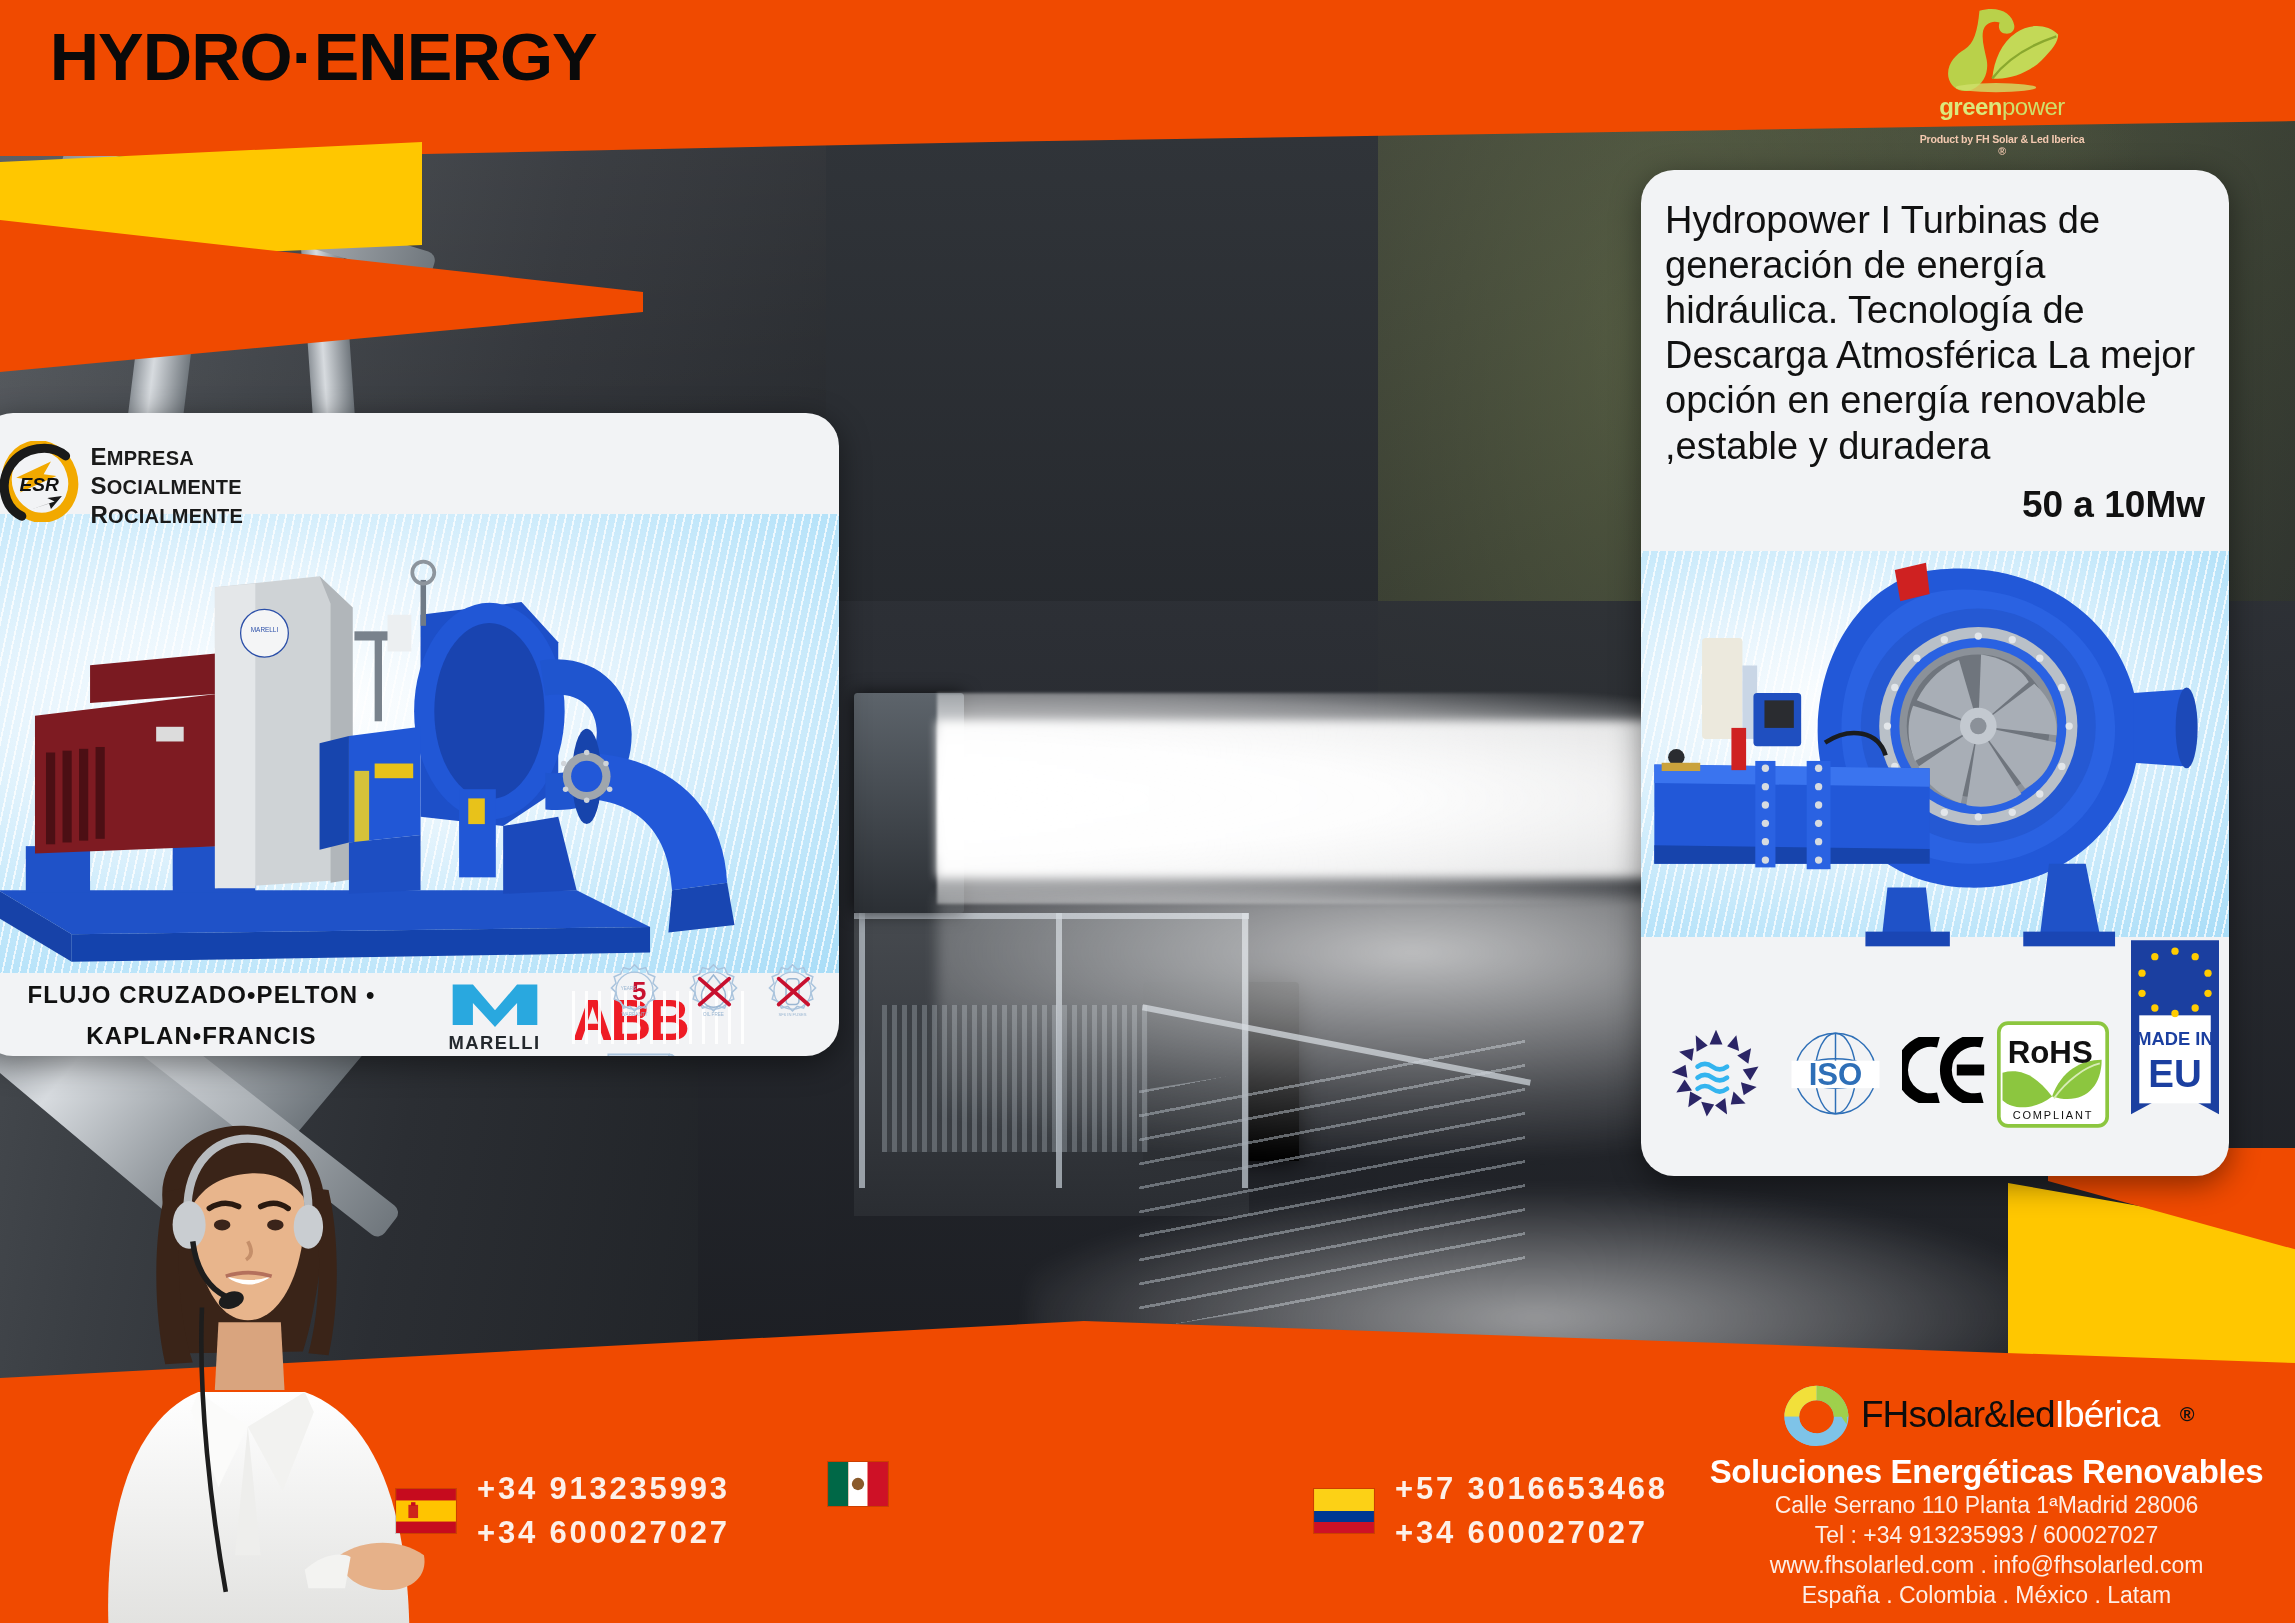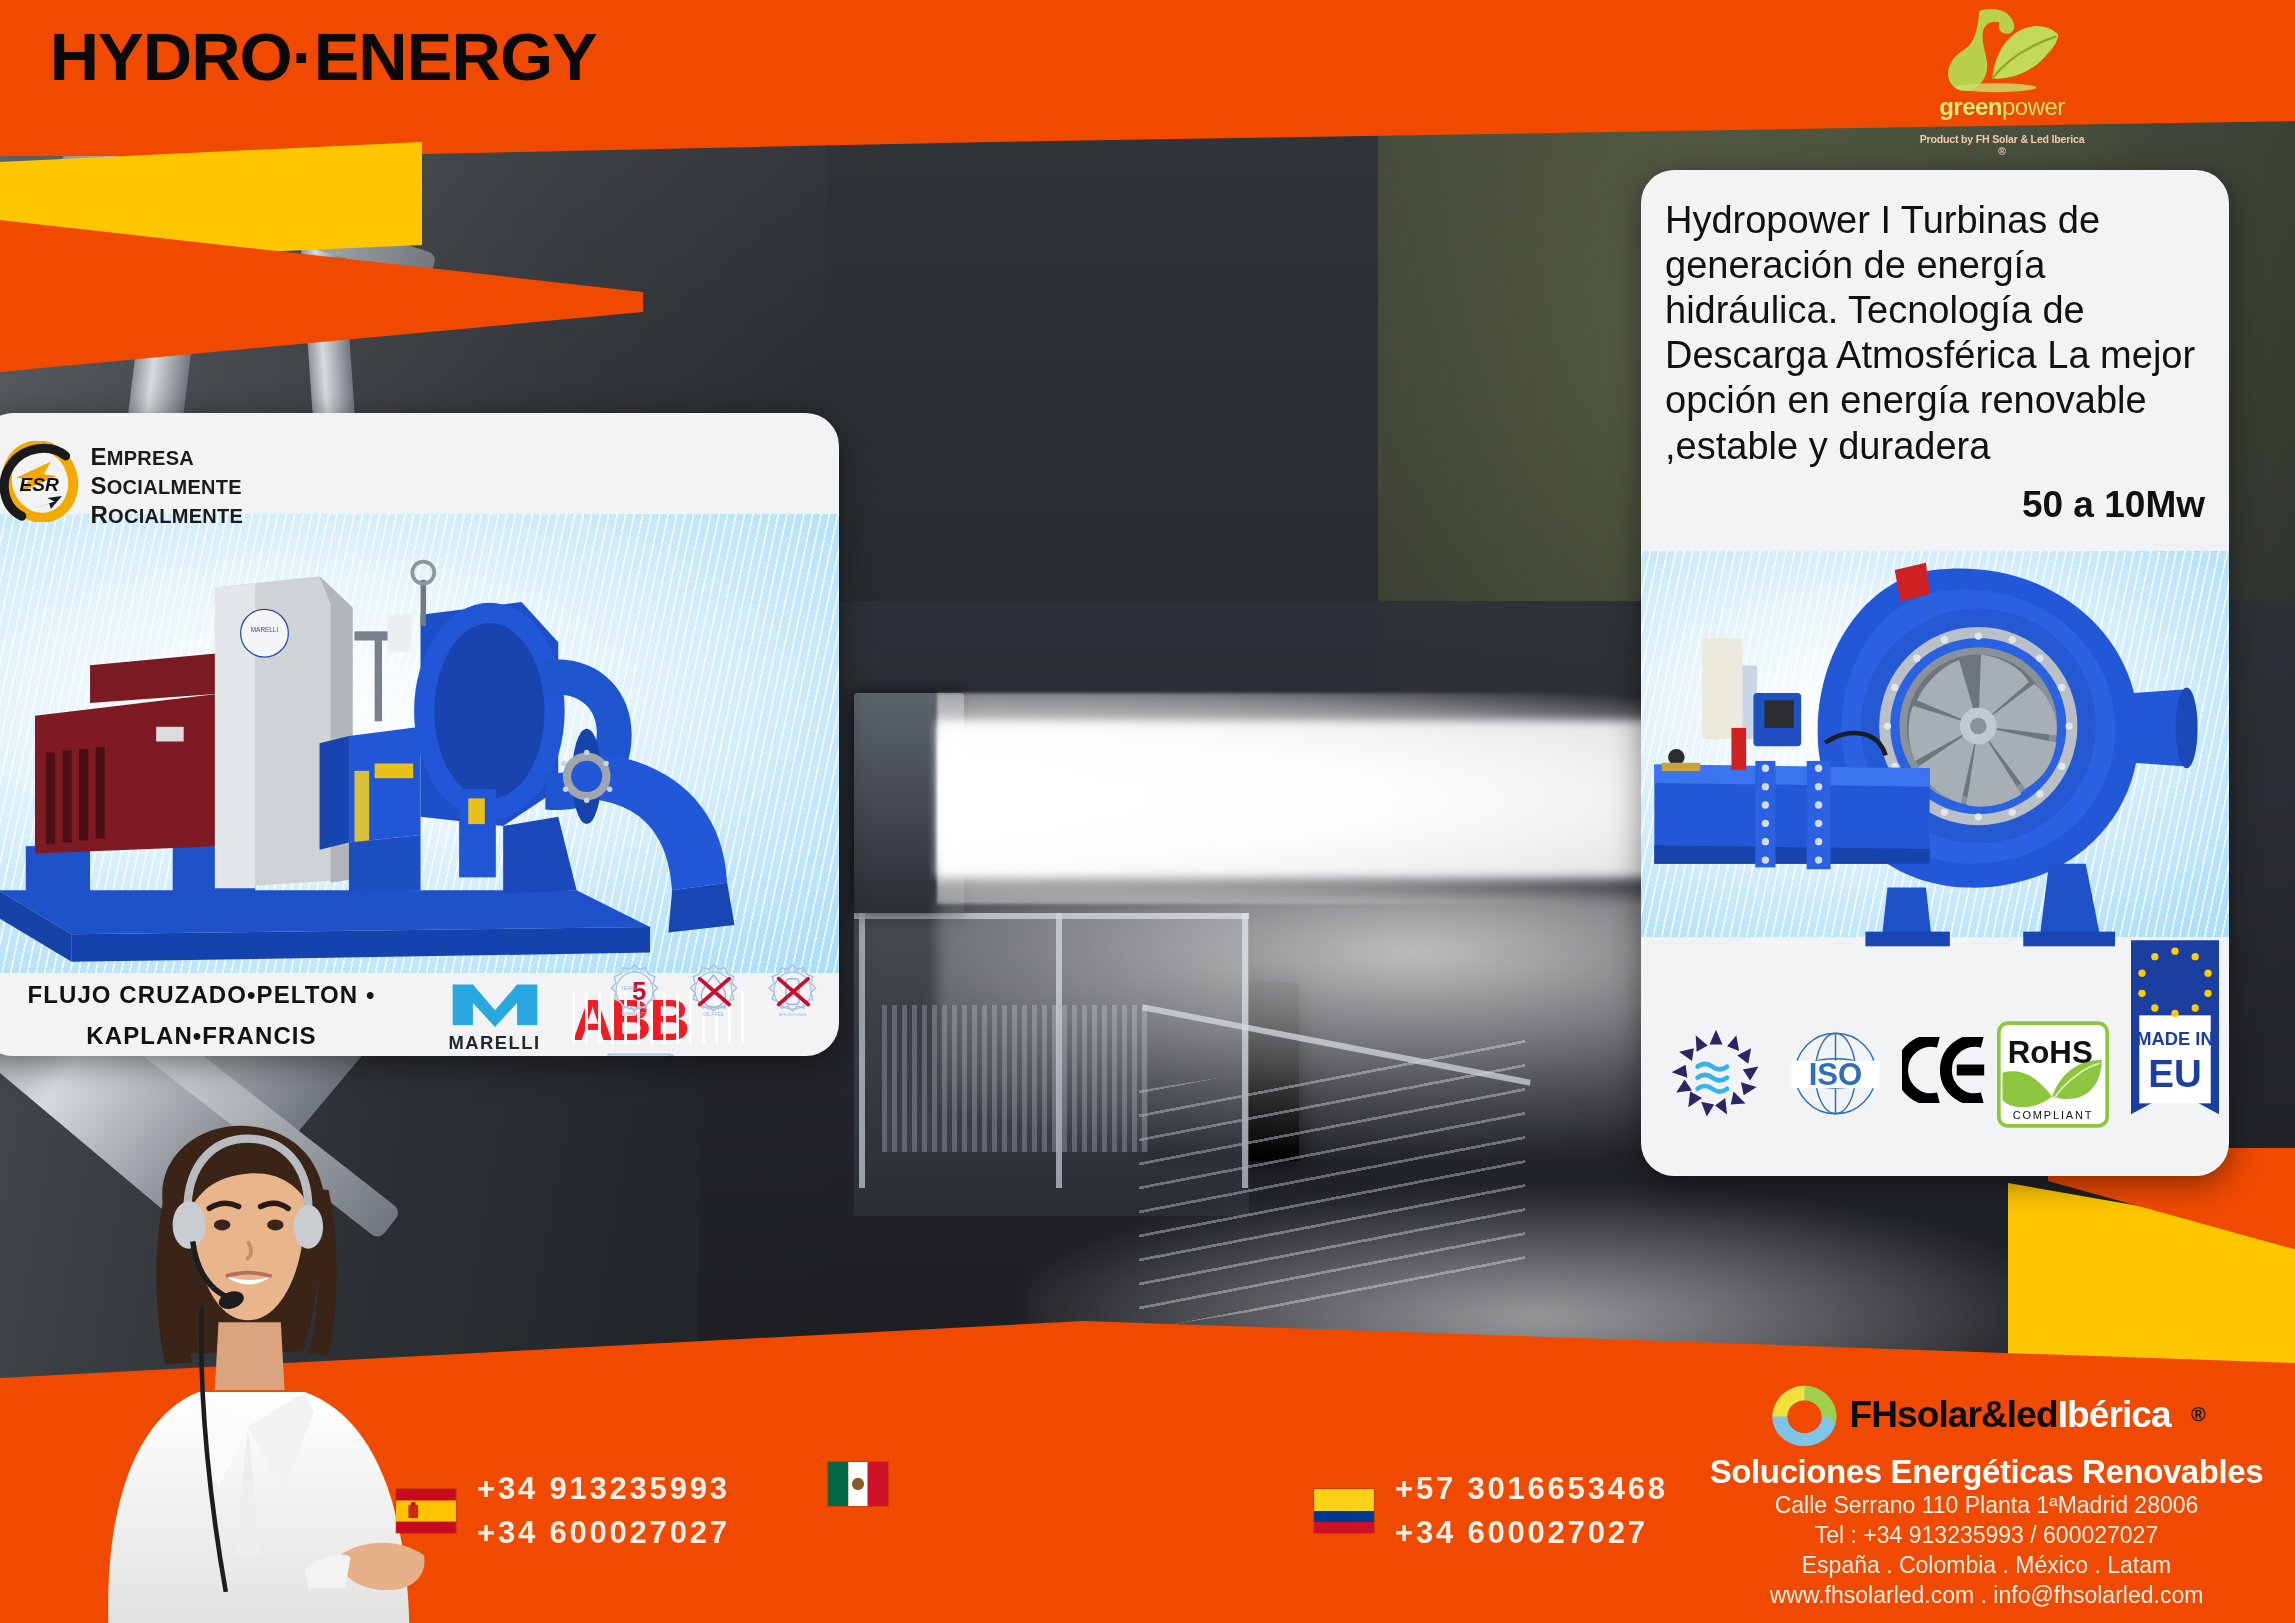--- a/index.html
+++ b/index.html
@@ -132,21 +132,21 @@
 
   
   .contacts { position:absolute; left:395px; bottom:53px; width:1313px; height:119px; }
   .contact { position:absolute; display:flex; align-items:center; }
   .flag { width:62px; height:46px; border:0.9px solid rgba(0,0,0,.15); flex:none; }
   .nums { margin-left:20px; color:#fdf0e8; font-size:31px; font-weight:bold;
       letter-spacing:2.8px; line-height:1.42; font-family:"Liberation Sans", sans-serif; white-space:nowrap; }
 
   .company { position:absolute; right:20px; bottom:13px; width:579px; text-align:center; }
   .co-logo-row { display:flex; align-items:center; justify-content:center; gap:7.3px; }
-  .co-name { font-size:37px; font-weight:bold; color:#0d0d0d; letter-spacing:-0.9px; white-space:nowrap; }
+  .co-name { font-size:37px; font-weight:normal; color:#0d0d0d; letter-spacing:-0.9px; white-space:nowrap; }
   .co-name i { font-style:normal; color:#ffffff; }
   .co-reg { font-size:20px; color:#111; font-weight:bold; margin-left:13px; }
   .co-tag { font-size:33px; font-weight:bold; color:#fff; margin-top:3.7px; letter-spacing:-0.4px; }
   .co-line { font-size:23px; color:#fdeee6; line-height:1.3; }
 
   .agent { position:absolute; left:64px; bottom:0; width:386px; height:500px; }
 </style>
 </head>
 <body>
 
@@ -613,18 +613,18 @@
         <path d="M6 40 C6 22 22 6 41 6 L41 22 C31 22 22 30 22 40 Z" fill="#f2e03a"></path>
         <path d="M22 40 C22 50 31 58 41 58 L41 72 C22 72 6 58 6 40 Z" fill="#7ec3e8"></path>
         <path d="M58 16 C70 24 76 34 74 48 C68 40 62 30 58 16 Z" fill="#9fd04c"></path>
       </svg>
       <div class="co-name"><span>FHsolar&amp;led</span><i>Ibérica</i></div>
       <div class="co-reg">®</div>
     </div>
     <div class="co-tag">Soluciones Energéticas Renovables</div>
     <div class="co-line">Calle Serrano 110 Planta 1ªMadrid 28006</div>
     <div class="co-line">Tel : +34 913235993 / 600027027</div>
+    <div class="co-line">www.fhsolarled.com . info@fhsolarled.com</div>
     <div class="co-line">España . Colombia . México . Latam</div>
-    <div class="co-line">www.fhsolarled.com . info@fhsolarled.com</div>
   </div>
 
 </div>
 
 
 </body></html>

